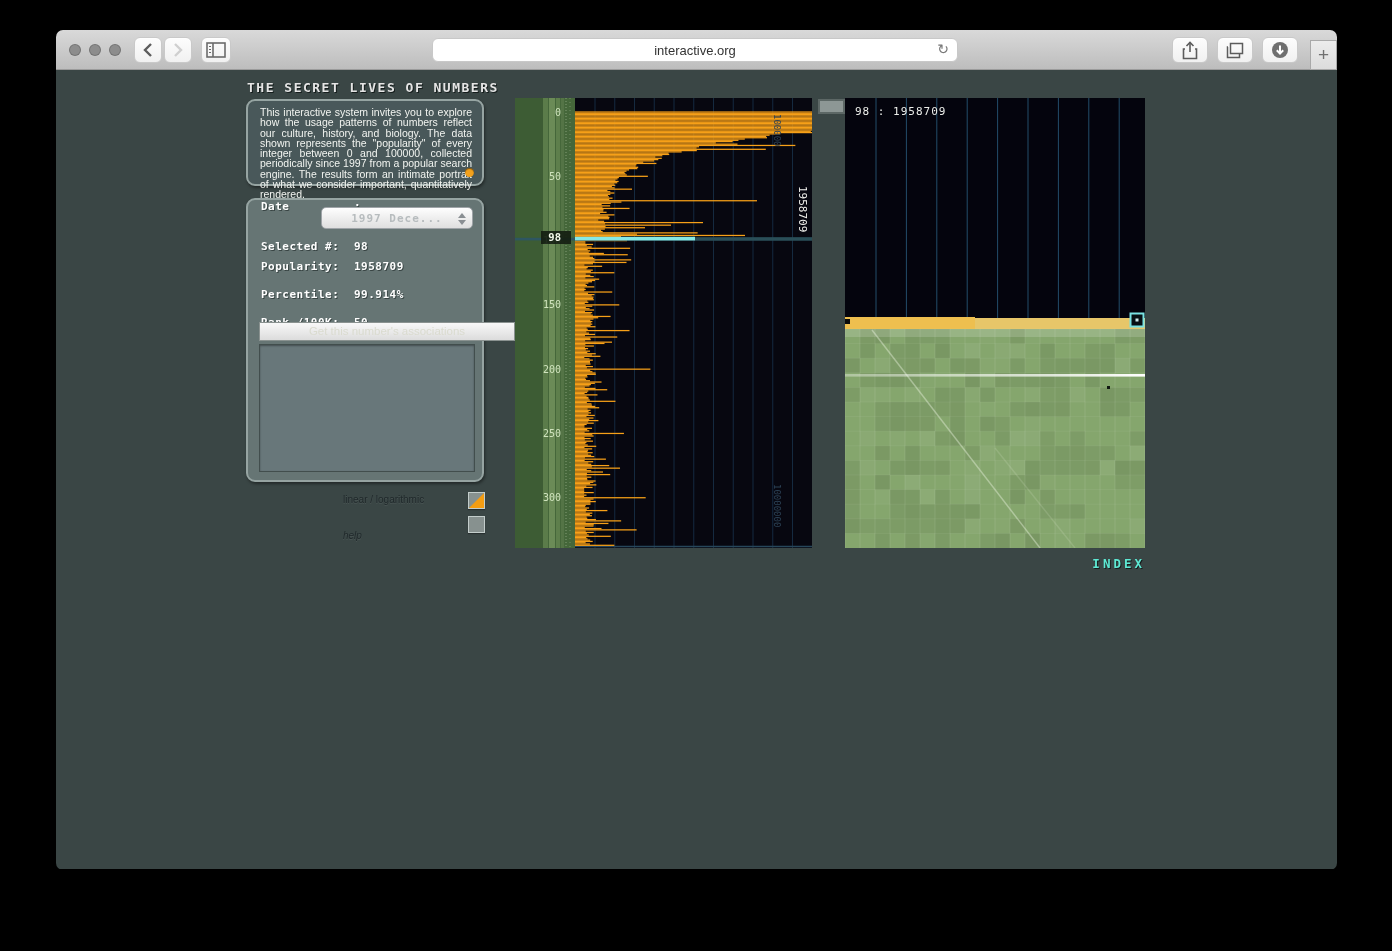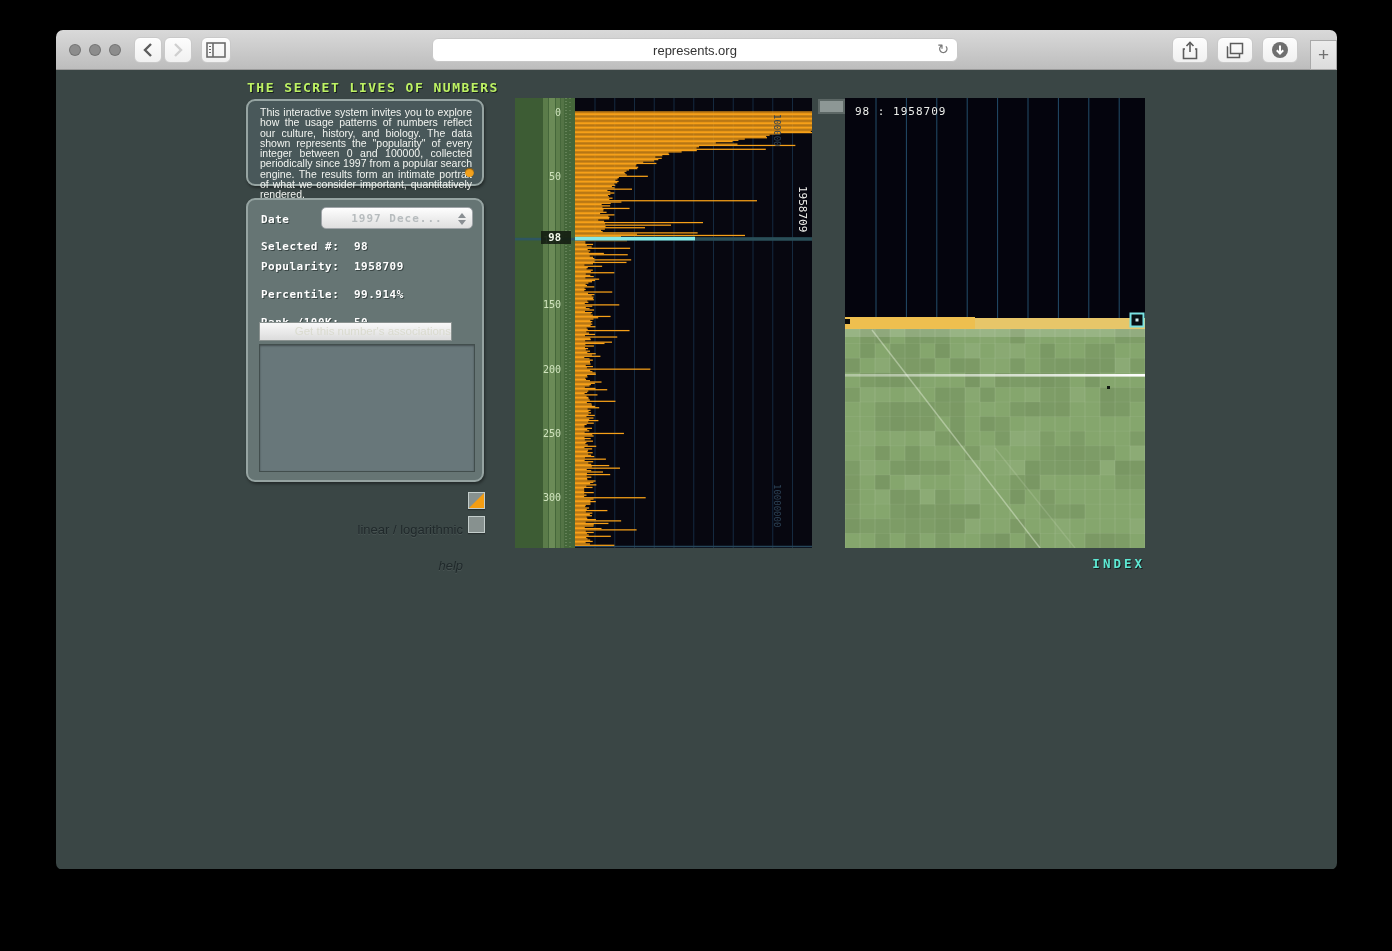--- a/index.html
+++ b/index.html
@@ -24,21 +24,21 @@
               display:flex; align-items:center; justify-content:center;
               font-size:13px; color:#333; }
   .reload { position:absolute; right:8px; top:2px; font-size:14px; color:#777; }
   .newtab { position:absolute; right:0; top:10px; width:27px; height:30px;
             background:linear-gradient(#ececec,#dcdcdc); border:1px solid #a9a9a9;
             color:#6f6f6f; font-size:19px; display:flex; align-items:center; justify-content:center; }
 
   
   .content { position:relative; width:1281px; height:799px; background:#3a4645; }
 
-  .page-title { position:absolute; left:191px; top:10px; color:#bef264; font-weight:bold;
+  .page-title { position:absolute; left:191px; top:10px; color:#e5e5e5; font-weight:bold;
                 font-size:13px; letter-spacing:1.5px; font-family:"DejaVu Sans Mono",monospace;
                 text-shadow:1px 1px 0 #151d1c; }
   .desc-box { position:absolute; left:190px; top:29px; width:238px; height:87px;
               background:#49585a; border:2px solid #96a4a2; border-radius:9px;
               padding:6px 10px 6px 12px; color:#f2f4f0; font-size:10.5px; line-height:10.3px;
               text-align:justify; box-shadow:1px 2px 3px rgba(0,0,0,.4); }
   .orange-dot { position:absolute; right:8px; bottom:7px; width:9px; height:9px;
                 border-radius:50%; background:#f3a11d; box-shadow:0 1px 1px rgba(0,0,0,.5) inset; }
 
   .info-panel { position:absolute; left:190px; top:128px; width:238px; height:284px;
@@ -51,29 +51,29 @@
   .date-select { position:absolute; right:9px; top:7px; width:152px; height:22px;
                  background:linear-gradient(#fefefe,#dfdfdf); border:1px solid #9fa4a8;
                  border-radius:5px; color:#b7bcbe; font-size:11px; font-weight:bold;
                  font-family:"DejaVu Sans Mono",monospace; display:flex; align-items:center;
                  justify-content:center; letter-spacing:1px; }
   .sel-arrows { position:absolute; right:5px; top:3px; width:10px; height:16px;
                 display:flex; flex-direction:column; align-items:center; justify-content:center; gap:2px; }
   .sel-arrows i { width:0; height:0; border-left:4px solid transparent; border-right:4px solid transparent; }
   .sel-arrows .up   { border-bottom:5px solid #8a8f93; }
   .sel-arrows .down { border-top:5px solid #8a8f93; }
-  .assoc-btn { position:absolute; left:11px; top:122px; width:193px; height:19px;
+  .assoc-btn { position:absolute; left:11px; top:122px; width:256px; height:19px;
                background:linear-gradient(#f8f8f8,#dcdcdc); border:1px solid #8a9290;
-               color:#dadbcf; font-size:11.5px; text-align:right; line-height:17px; }
+               color:#dadbcf; font-size:11.5px; text-align:center; line-height:17px; }
   .assoc-area { position:absolute; left:11px; top:144px; width:216px; height:128px;
                 background:#68777a; border:1px solid #424e4d;
                 box-shadow:0 1px 2px rgba(0,0,0,.35) inset; }
 
-  .toggle-label { position:absolute; color:#20292b; font-size:13px; text-align:right;
-                  width:120px; text-shadow:0 1px 0 rgba(255,255,255,.08);margin-top:28px; }
+  .toggle-label { position:absolute; color:#20292b; font-size:10px; 
+                  width:120px; text-shadow:0 1px 0 rgba(255,255,255,.08); }
   .checkbox { position:absolute; width:17px; height:17px; border:1px solid #c3cdcb;
               background:#87918f; box-shadow:0 1px 1px rgba(0,0,0,.3); }
   .checkbox.split { background:linear-gradient(135deg,#87918f 0%,#87918f 49%,#f49d12 51%,#f49d12 100%); }
 
   .viz { position:absolute; background:#070710; }
   .handle { position:absolute; left:762px; top:29px; width:27px; height:15px;
             background:#8d9795; border:2px solid #5c6765; }
   .index-label { position:absolute; left:889px; top:486px; width:200px; text-align:right;
                  color:#5eead4; font-weight:bold; font-size:12.5px; letter-spacing:3px;
                  font-family:"DejaVu Sans Mono",monospace; text-shadow:1px 1px 0 #151d1c; }
@@ -105,21 +105,21 @@
         <svg width="20" height="16" viewBox="0 0 20 16">
           <rect x="1" y="1" width="18" height="14" fill="none" stroke="#6b6b6b" stroke-width="1.6"></rect>
           <line x1="7" y1="1" x2="7" y2="15" stroke="#6b6b6b" stroke-width="1.6"></line>
           <line x1="3" y1="4.5" x2="5" y2="4.5" stroke="#6b6b6b" stroke-width="1.2"></line>
           <line x1="3" y1="7.5" x2="5" y2="7.5" stroke="#6b6b6b" stroke-width="1.2"></line>
           <line x1="3" y1="10.5" x2="5" y2="10.5" stroke="#6b6b6b" stroke-width="1.2"></line>
           </svg>
       </div>
 
       <div class="urlfield">
-        <span>represents.org</span>
+        <span>interactive.org</span>
         <span class="reload">↻</span>
       </div>
 
       <div class="tbtn" style="left:1116px;width:36px;">
         <svg width="16" height="19" viewBox="0 0 16 19">
           <path d="M3 8 H1.5 V17.5 H14.5 V8 H13" fill="none" stroke="#5c5c5c" stroke-width="1.6"></path>
           <line x1="8" y1="1.5" x2="8" y2="11" stroke="#5c5c5c" stroke-width="1.6"></line>
           <path d="M4.5 5 L8 1.5 L11.5 5" fill="none" stroke="#5c5c5c" stroke-width="1.6"></path>
           </svg>
       </div>
@@ -142,21 +142,21 @@
     <div class="content">
 
       <div class="page-title">THE SECRET LIVES OF NUMBERS</div>
 
       <div class="desc-box">
         <span>This interactive system invites you to explore how the usage patterns of numbers reflect our culture, history, and biology. The data shown represents the "popularity" of every integer between 0 and 100000, collected periodically since 1997 from a popular search engine. The results form an intimate portrait of what we consider important, quantitatively rendered.</span>
         <span class="orange-dot"></span>
       </div>
 
       <div class="info-panel">
-        <div class="info-row" style="top:13px;">
+        <div class="info-row" style="top:0;">
           <span class="lbl">Date</span>
           <span>:</span>
         </div>
         <div class="date-select">
           <span>1997 Dece...</span>
           <span class="sel-arrows">
               <i class="up"></i>
               <i class="down"></i>
             </span>
         </div>

